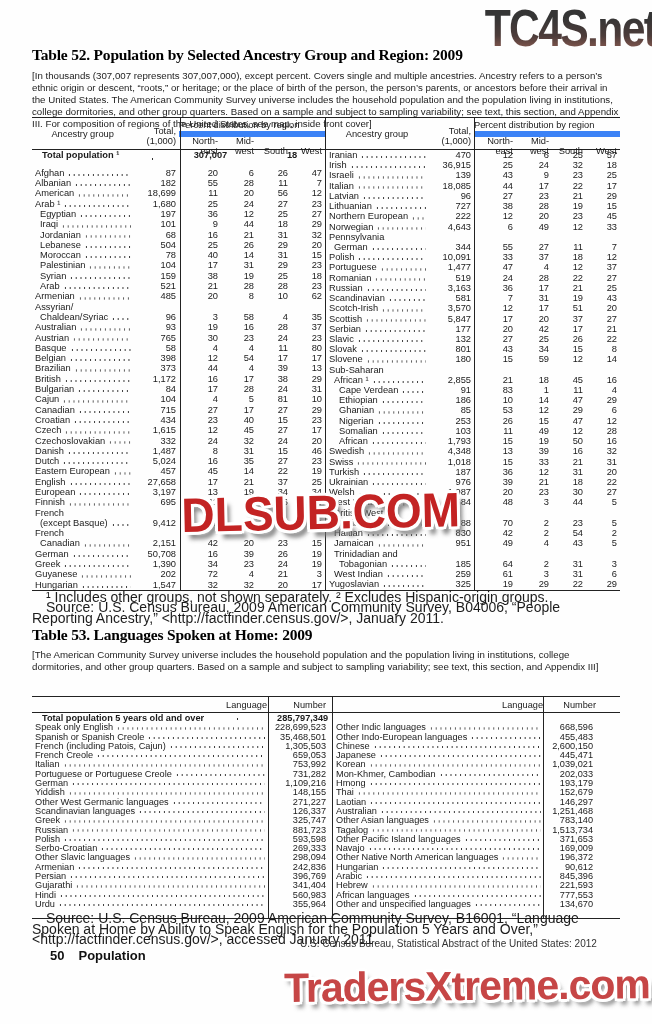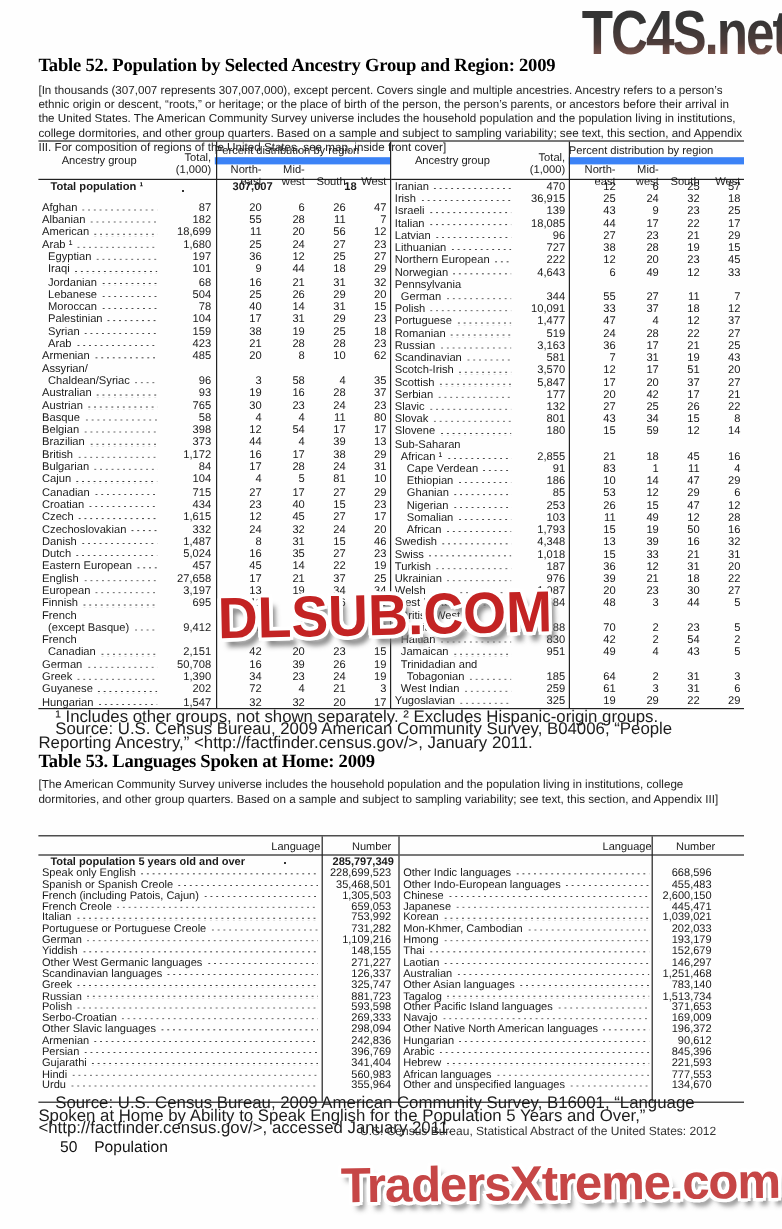--- a/index.html
+++ b/index.html
@@ -57,21 +57,21 @@
   .h-num-l{width:65px;text-align:right;padding-right:6px;box-sizing:border-box;}
   .h-num-r{width:77px;text-align:right;padding-right:24px;box-sizing:border-box;}
   .t53 .body{height:195.5px;overflow:hidden;}
   .t53 .row{height:9.31px;}
   .t53 .row.bold{height:9.31px;}
   .wnl{width:65px;padding-right:6px;}
   .wnr{width:77px;padding-right:27px;}
   .t53 .rh .body{padding-top:9.31px;}
 
   
-  .footer-page{position:absolute;left:50px;top:948px;font-size:13px;color:#111;}
+  .footer-page{position:absolute;left:50px;top:948px;font-size:13px;color:#111;font-weight:bold;}
   .footer-page .sec{margin-left:14px;}
   .footer-src{position:absolute;left:300px;top:938px;width:320px;text-align:left;
               font-size:10px;color:#333;}
 
   
   .wm{font-family:"Liberation Sans",sans-serif;font-weight:900;line-height:1;white-space:nowrap;}
   .wm-top{position:absolute;top:2px;right:-4px;z-index:1;font-size:52px;letter-spacing:-2px;
           transform:scaleX(.82);transform-origin:100% 0;
           background:linear-gradient(180deg,#353535 30%,#4c3c3a 65%,#8e5d53 95%);
           -webkit-background-clip:text;background-clip:text;color:transparent;}
@@ -235,21 +235,21 @@
                 <span class="leader"></span>
                 <span class="cell w0">159</span>
                 <span class="cell w1">38</span>
                 <span class="cell w2">19</span>
                 <span class="cell w3">25</span>
                 <span class="cell w4">18</span>
               </div>
               <div class="row i1">
                 <span class="lab">Arab</span>
                 <span class="leader"></span>
-                <span class="cell w0">423</span>
+                <span class="cell w0">521</span>
                 <span class="cell w1">21</span>
                 <span class="cell w2">28</span>
                 <span class="cell w3">28</span>
                 <span class="cell w4">23</span>
               </div>
               <div class="row i0">
                 <span class="lab">Armenian</span>
                 <span class="leader"></span>
                 <span class="cell w0">485</span>
                 <span class="cell w1">20</span>

